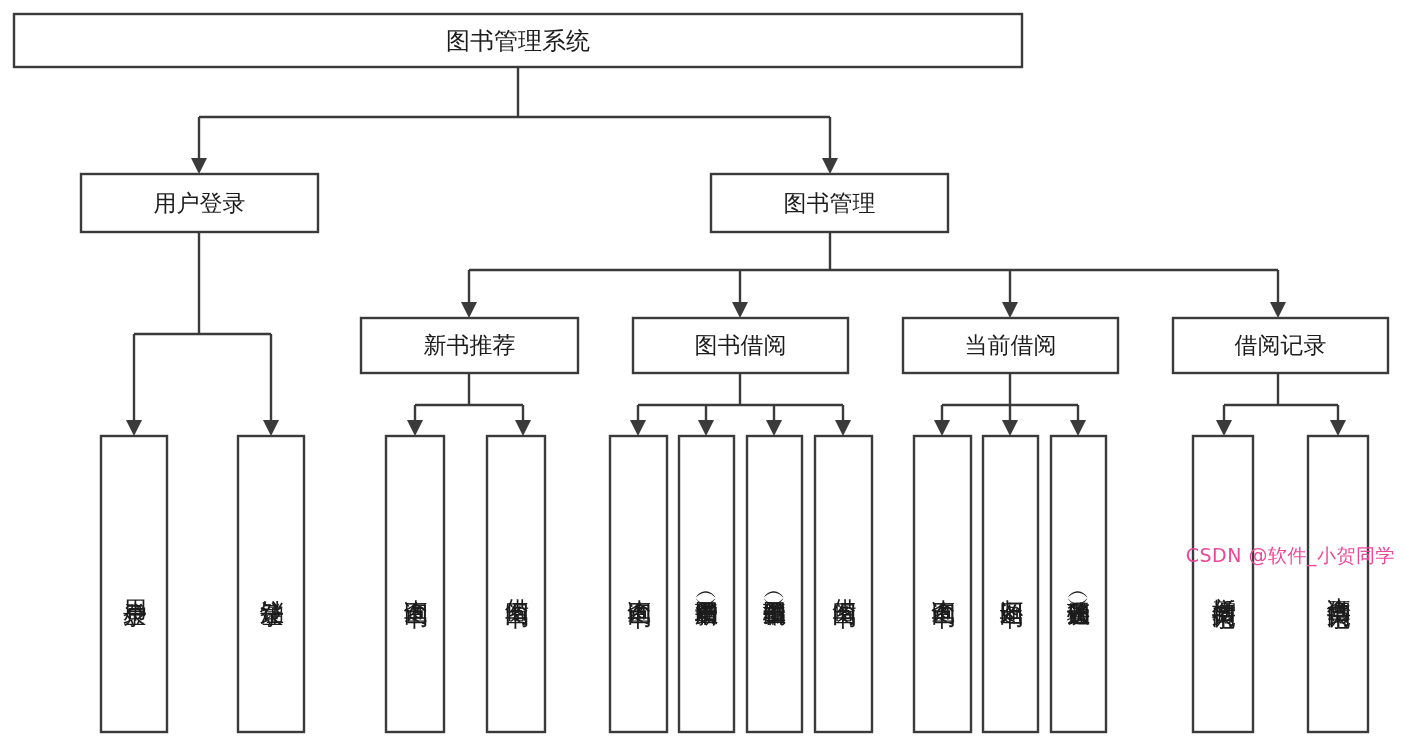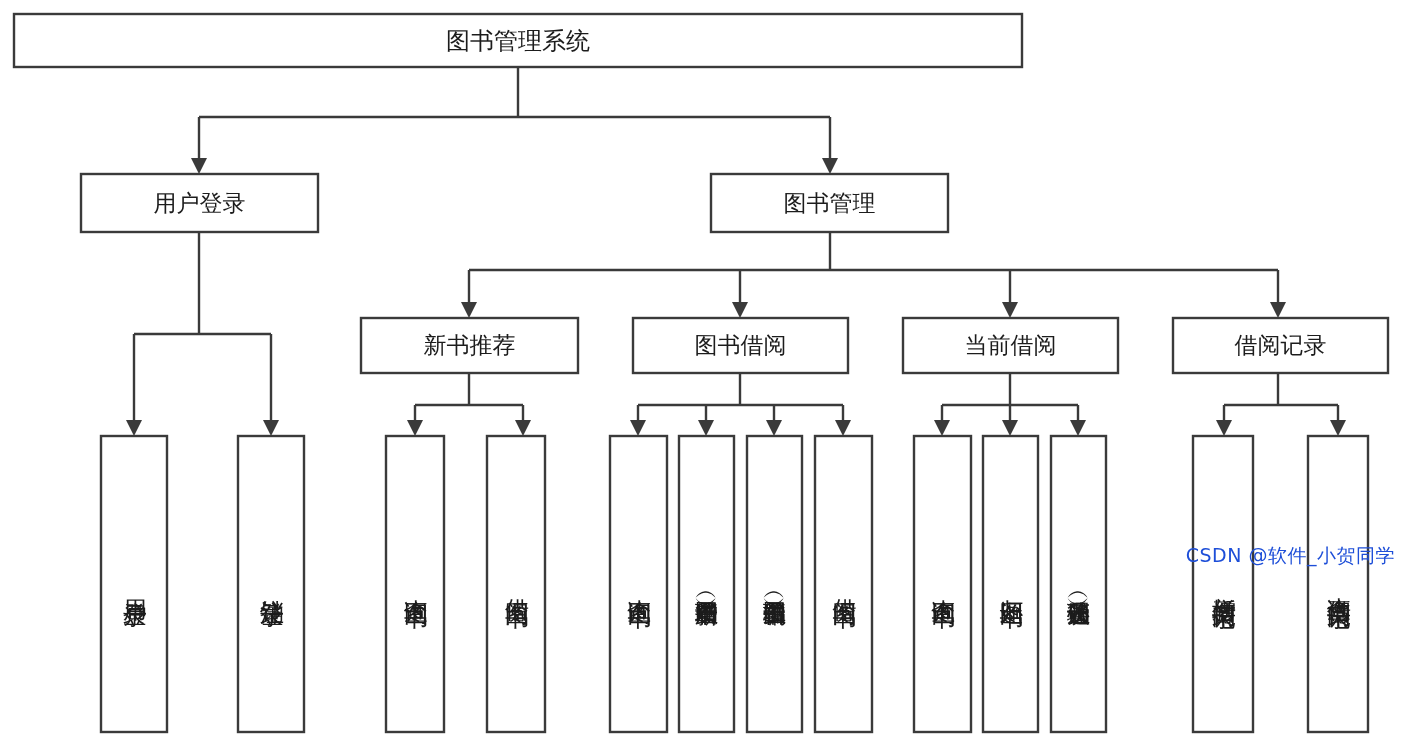--- a/index.html
+++ b/index.html
@@ -79,21 +79,21 @@
   .leaf-label.tight {
     font-size: 23px;
     letter-spacing: 0px;
   }
   .watermark {
     position: absolute;
     right: 10px;
     bottom: 6px;
     font-family: "DejaVu Sans", "Liberation Sans", sans-serif;
     font-size: 19px;
-    color: #1d4ed8;
+    color: #ec4899;
     white-space: nowrap;
     letter-spacing: 0.5px;
   }
 </style>
 </head>
 <body>
 
 <div id="diagram-root">
 
   <svg id="diagram-svg" viewBox="0 0 1405 747">

